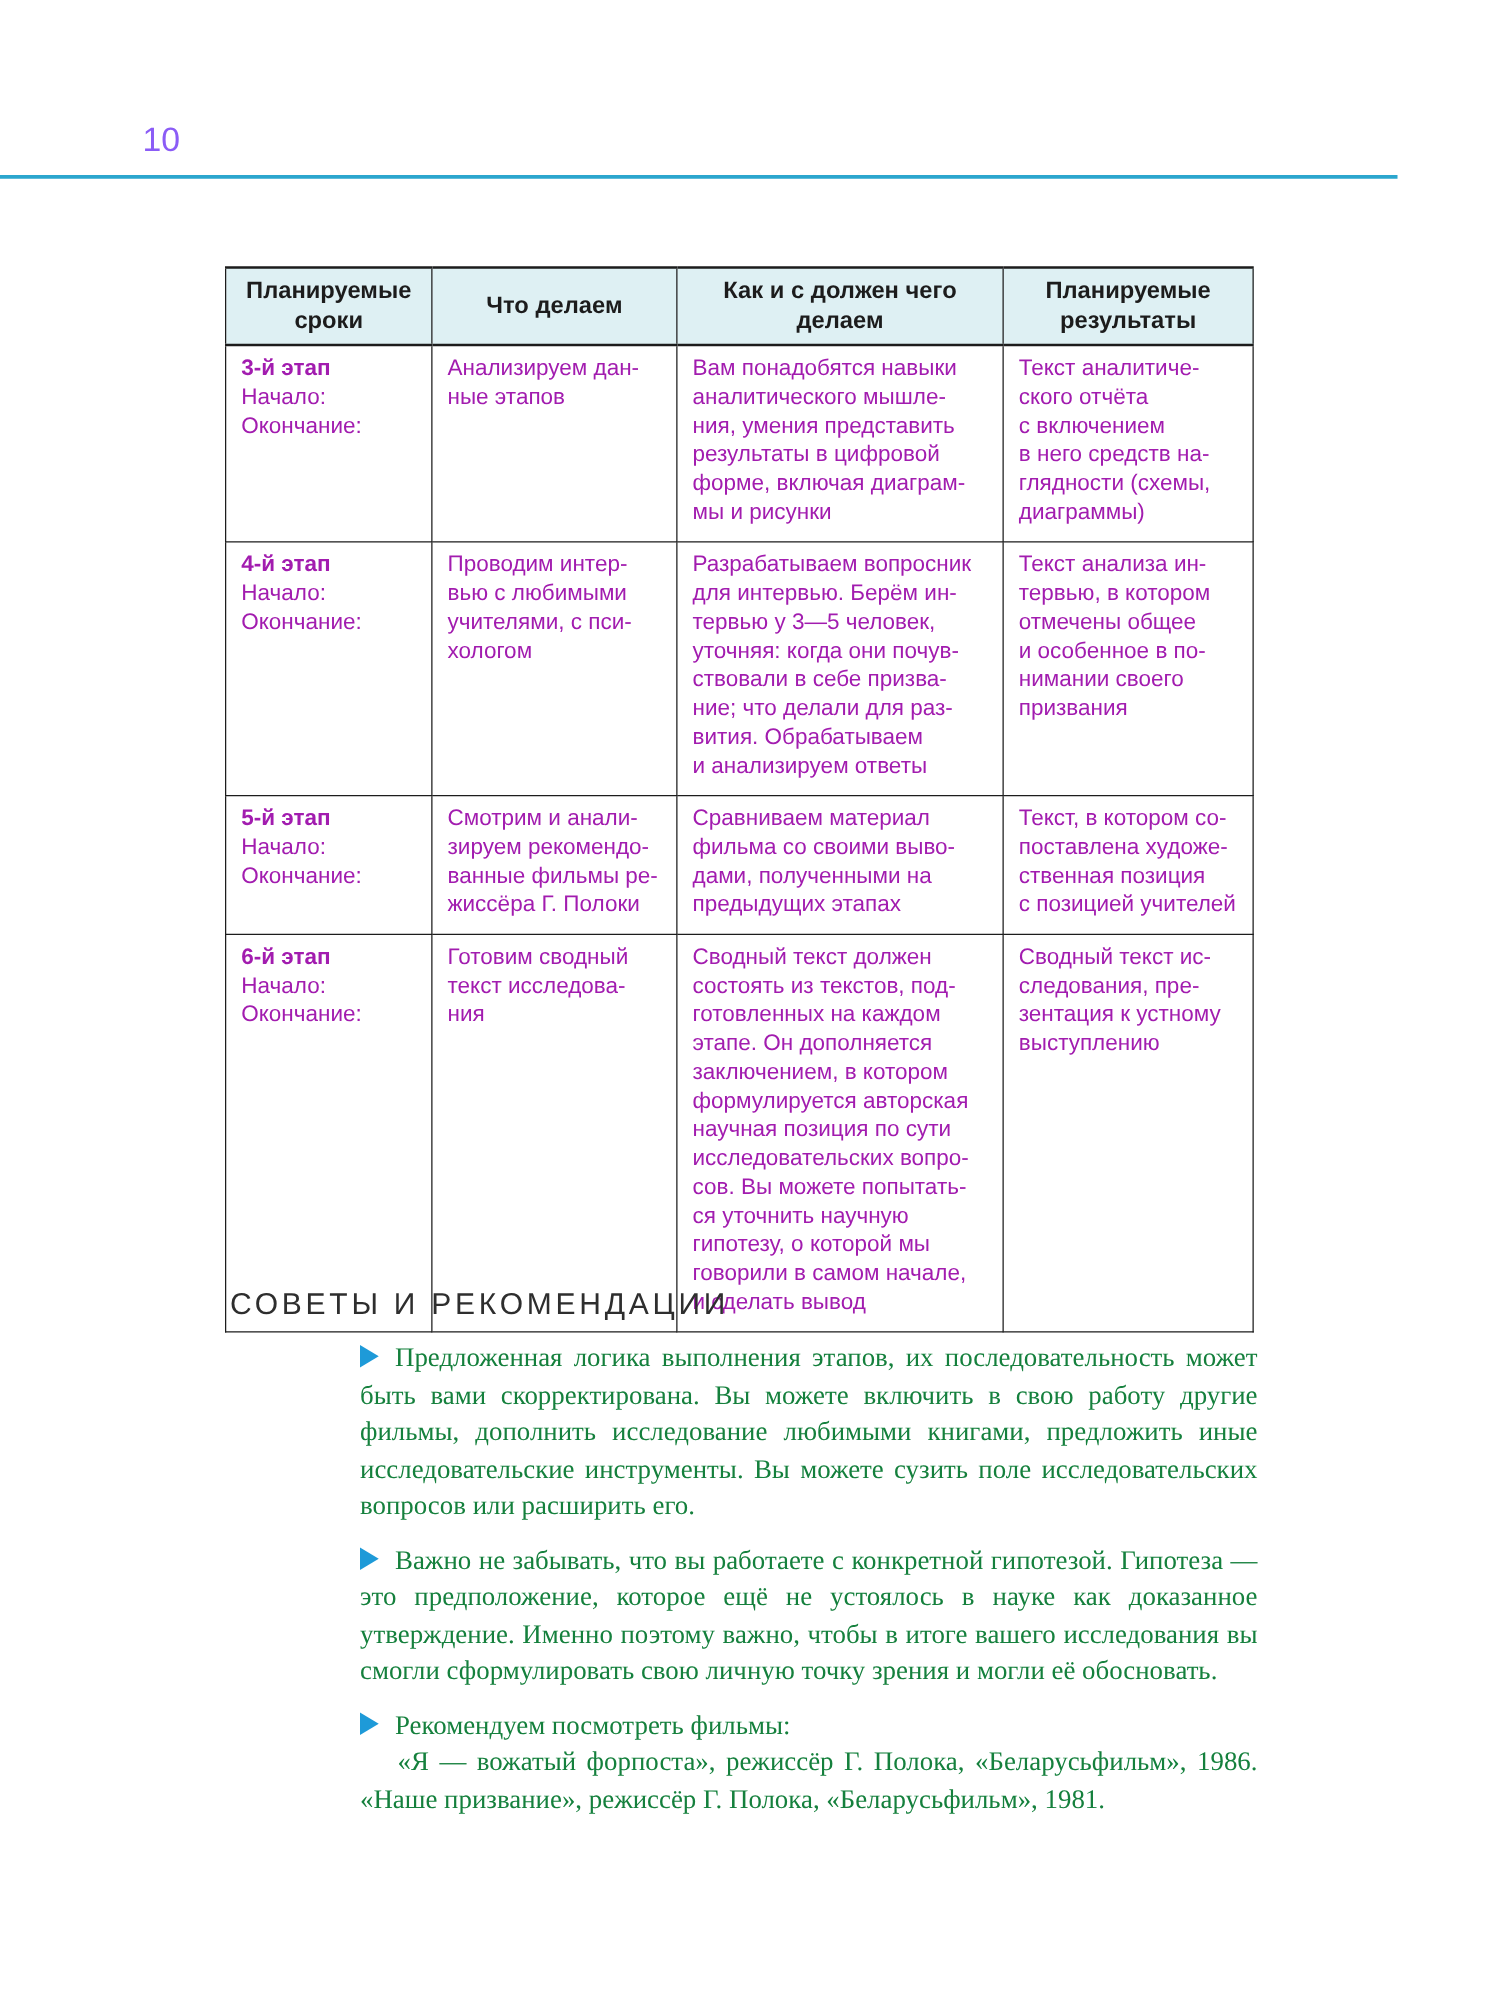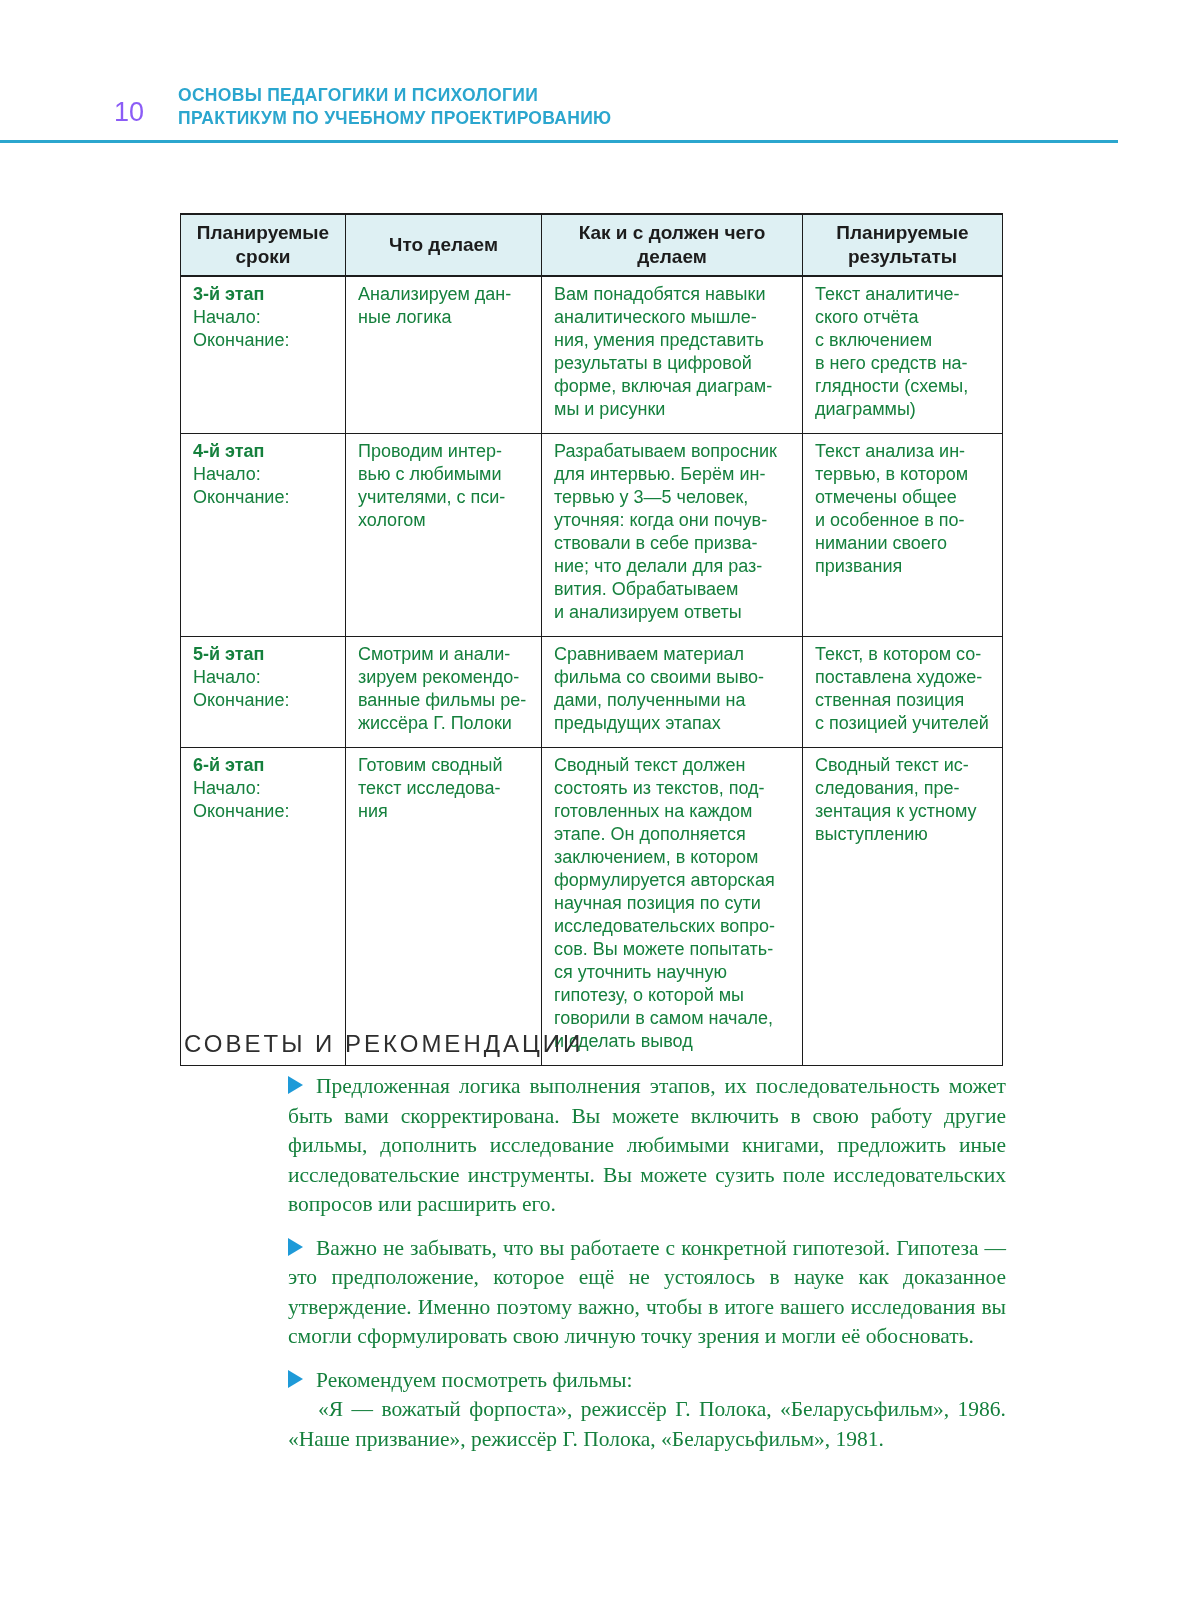--- a/index.html
+++ b/index.html
@@ -68,21 +68,21 @@
     line-height: 24px;
     color: #1c1c1c;
     text-align: center;
     vertical-align: middle;
     padding: 6px 8px;
   }
   table.plan td {
     border: 1.5px solid #1c1c1c;
     font-size: 18px;
     line-height: 23px;
-    color: #15803d;
+    color: #a21caf;
     vertical-align: top;
     padding: 6px 10px 12px 12px;
     margin-top: 33px;
   }
   td .cell-lines { white-space: pre-line; }
   td .stage-name { font-weight: 700; }
   td .stage-dates { white-space: pre-line; }
 
   
   .section-title {
@@ -114,22 +114,20 @@
     margin-right: 13px;
     vertical-align: -1px;
   }
 </style>
 </head>
 <body>
 
 <div class="page">
 
   <div class="page-number">10</div>
-  <div class="running-title">ОСНОВЫ ПЕДАГОГИКИ И ПСИХОЛОГИИ
-ПРАКТИКУМ ПО УЧЕБНОМУ ПРОЕКТИРОВАНИЮ</div>
   <div class="header-rule"></div>
 
 
   <table class="plan">
     <colgroup>
       <col style="width:165px">
       <col style="width:196px">
       <col style="width:261px">
       <col style="width:200px">
     </colgroup>
@@ -143,21 +141,21 @@
     </thead>
     <tbody>
       <tr>
         <td>
           <div class="stage-name">3-й этап</div>
           <div class="stage-dates">Начало:
 Окончание:</div>
         </td>
         <td>
             <div class="cell-lines">Анализируем дан-
-ные логика</div>
+ные этапов</div>
           </td>
         <td>
             <div class="cell-lines">Вам понадобятся навыки
 аналитического мышле-
 ния, умения представить
 результаты в цифровой
 форме, включая диаграм-
 мы и рисунки</div>
           </td>
         <td>

